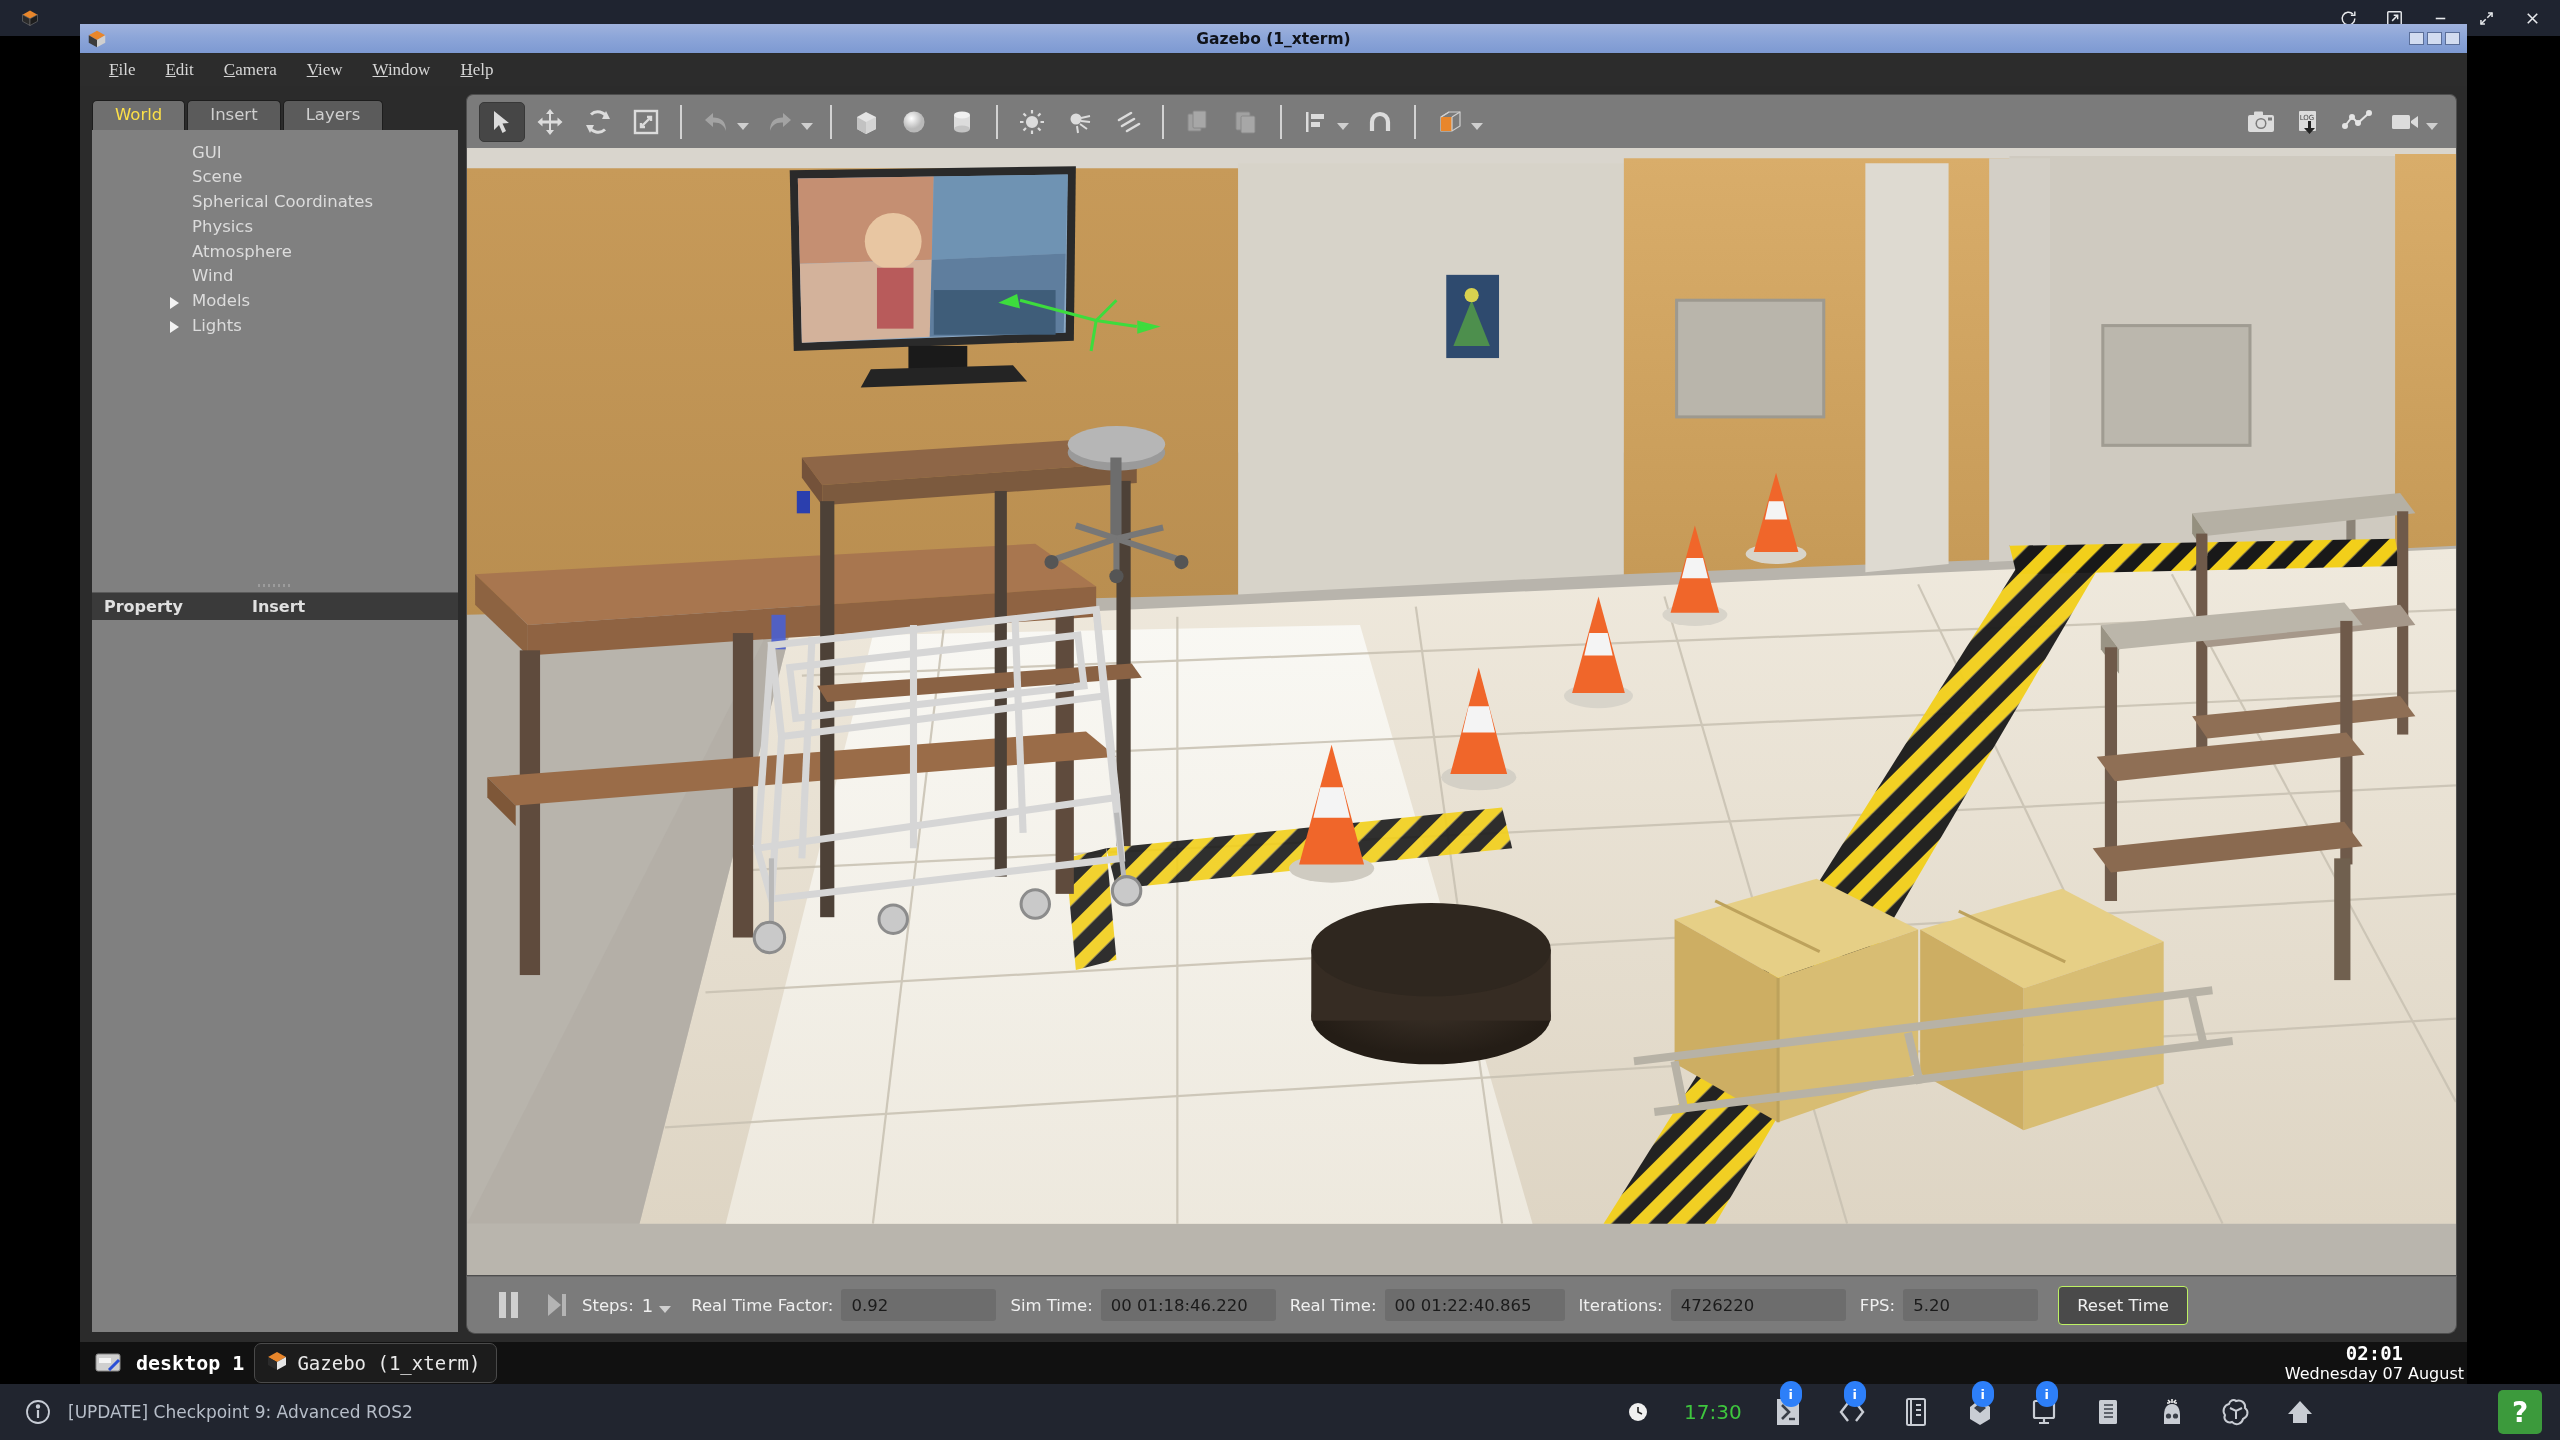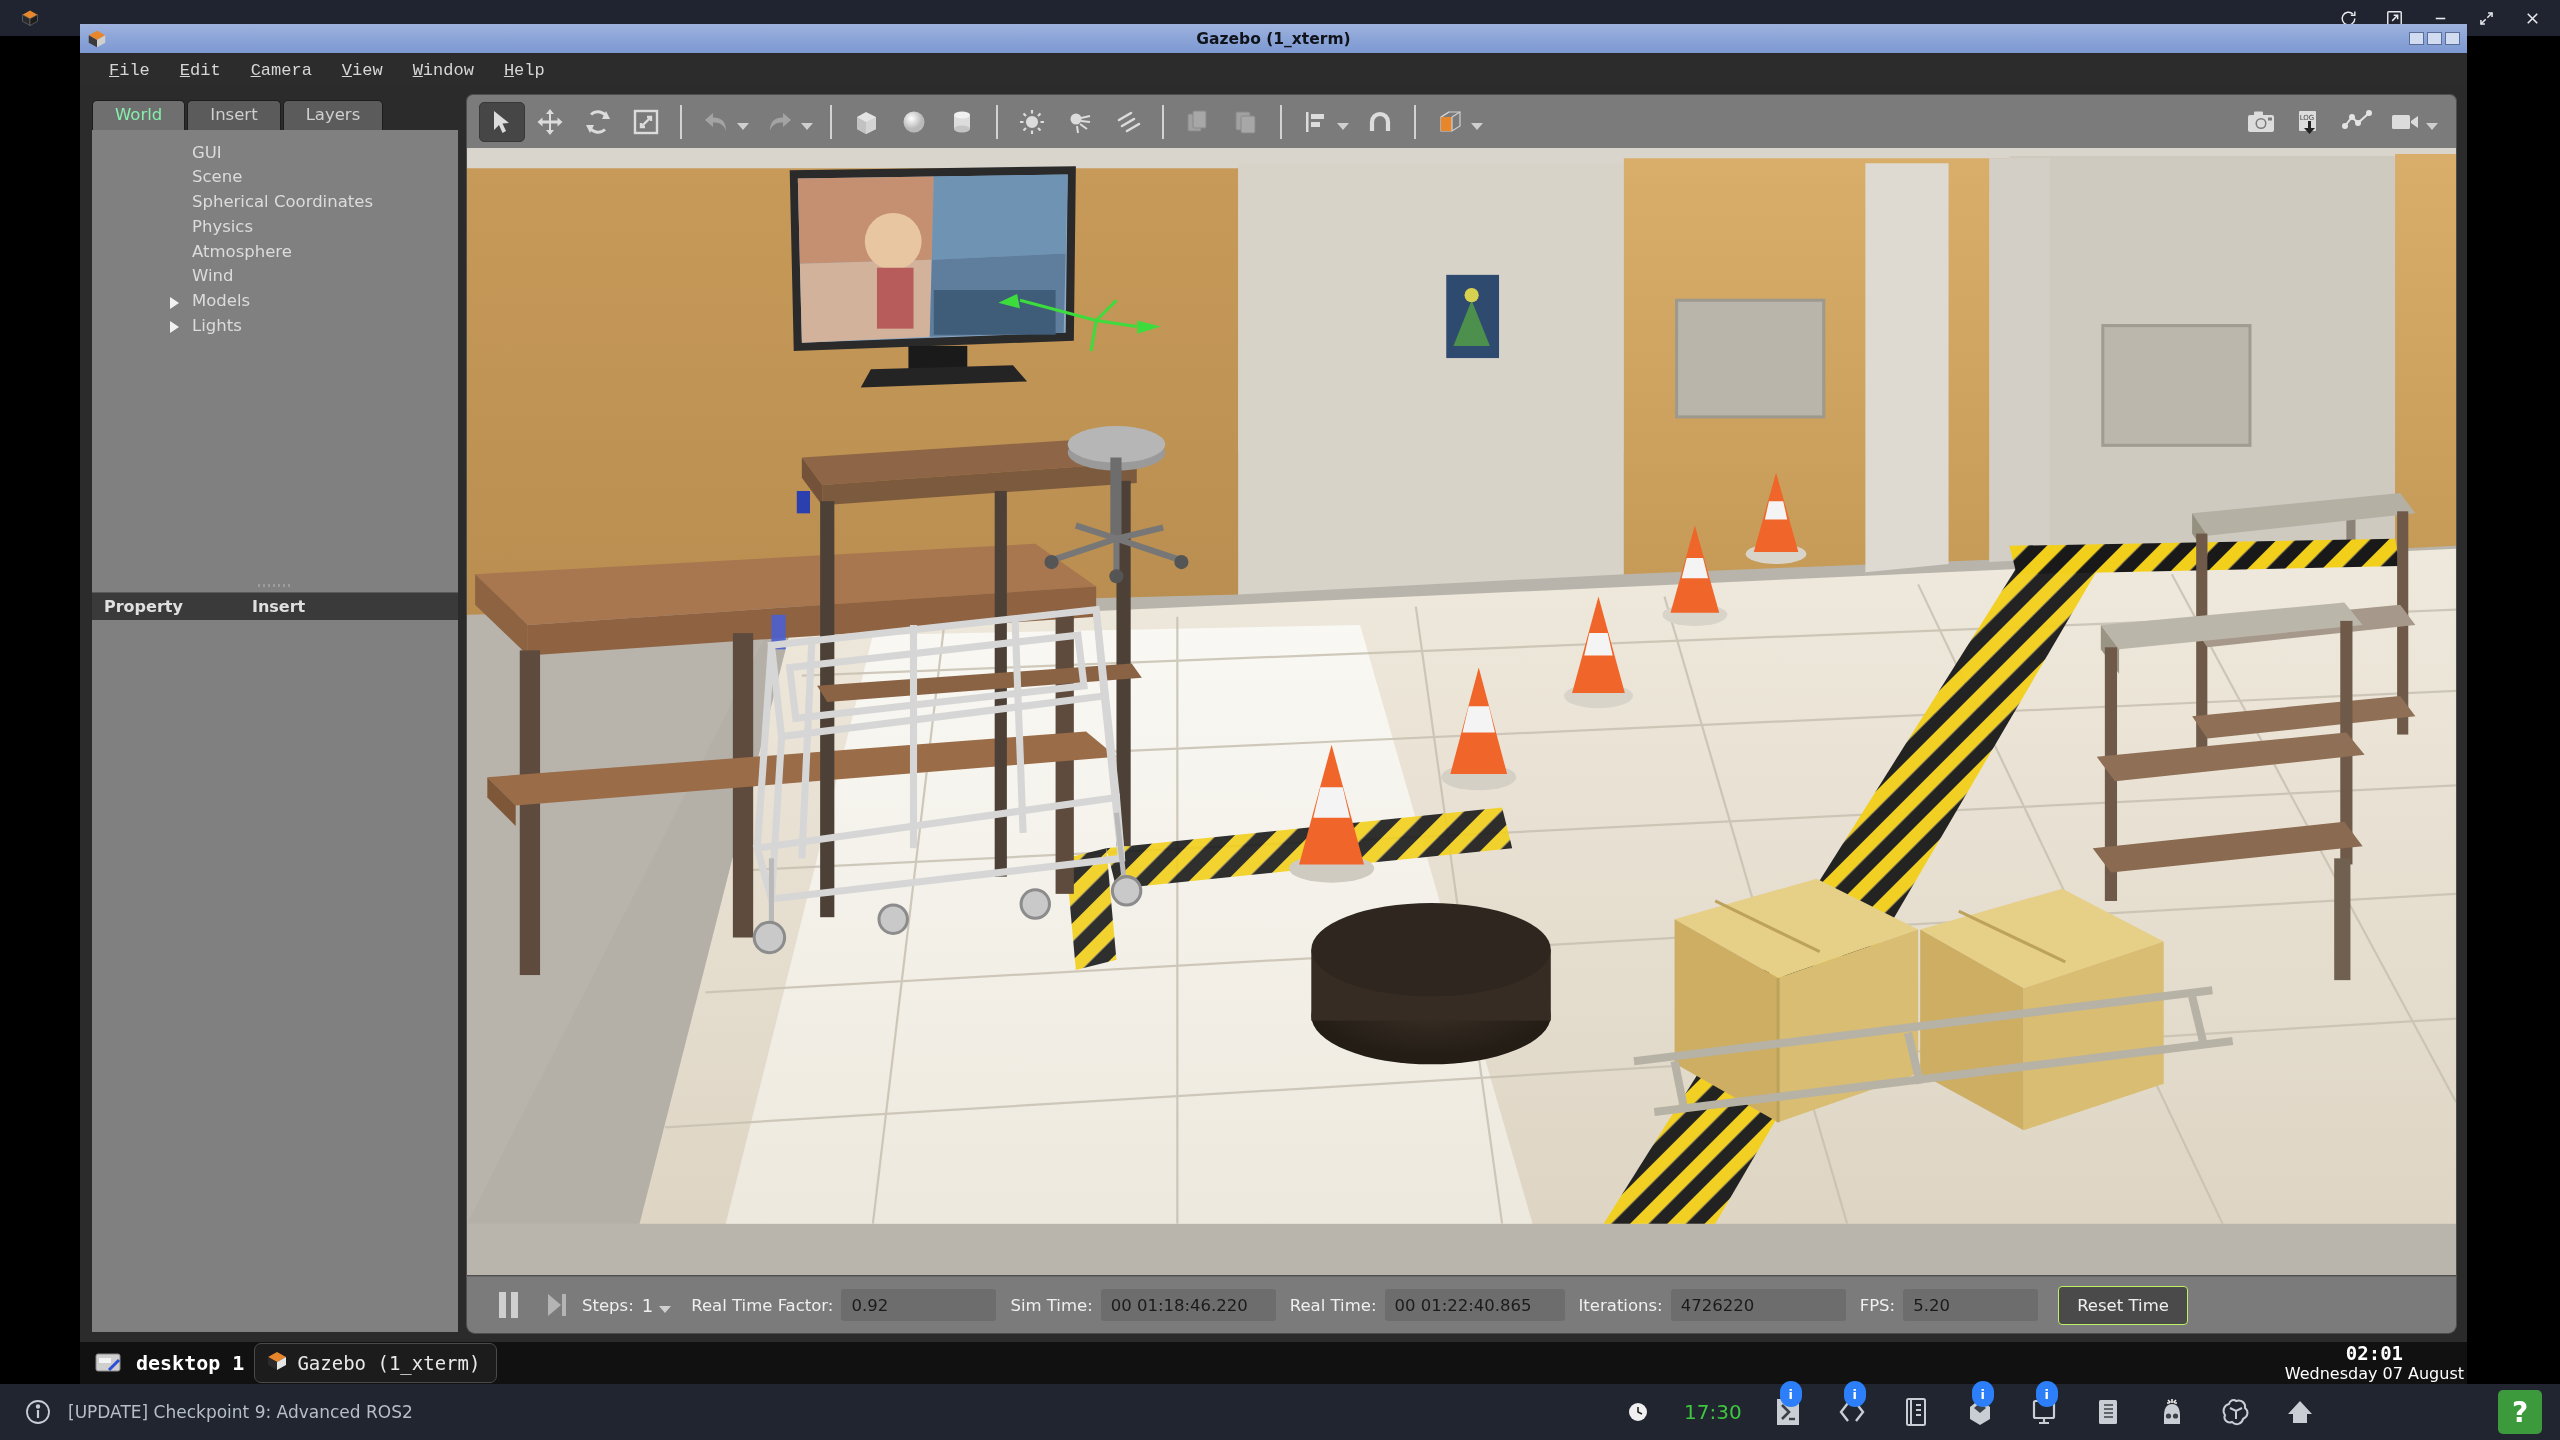--- a/index.html
+++ b/index.html
@@ -43,34 +43,34 @@
   }
   .tb-btns { margin-left:auto; display:flex; gap:3px; padding-right:7px; }
   .tb-sq { width:15px; height:13px; background:#d2dcf0; border:1px solid #5a6e99; }
 
   .gz-menubar {
     height:32px; background:#2c2c2c; display:flex; align-items:center;
     padding-left:14px; gap:0px;
   }
   .gz-menu {
     font-size:17px; color:#d6d6d6; padding:3px 15px;
-    font-family:Liberation Mono, monospace;
+    font-family:Liberation Serif, serif;
   }
   .gz-menu u { text-decoration: underline; }
 
   .gz-body { display:flex; height: calc(100% - 62px); background:#2b2b2b; }
 
   
   .left-panel {
     width:386px; background:#2b2b2b; padding:8px 0 0 4px;
     display:flex; flex-direction:column;
   }
   .tabs { display:flex; padding-left:8px; height:36px; align-items:flex-end; }
   .tab {
-    font-size:16.5px; color:#86efac; padding:6px 22px 7px 22px;
+    font-size:16.5px; color:#fde047; padding:6px 22px 7px 22px;
     background:#6f6f6f; border-radius:5px 5px 0 0; margin-right:2px;
     border:1px solid #1d1d1d; border-bottom:none; line-height:1;
   }
   .tab.inactive { background:#5b5b5b; color:#cfcfcf; }
   .panel-body {
     flex:1; background:#808080; margin-left:8px; margin-right:8px;
     position:relative; overflow:hidden;padding-left:48px;
   }
   .tree { padding:10px 0 0 22px; }
   .tree-item {

